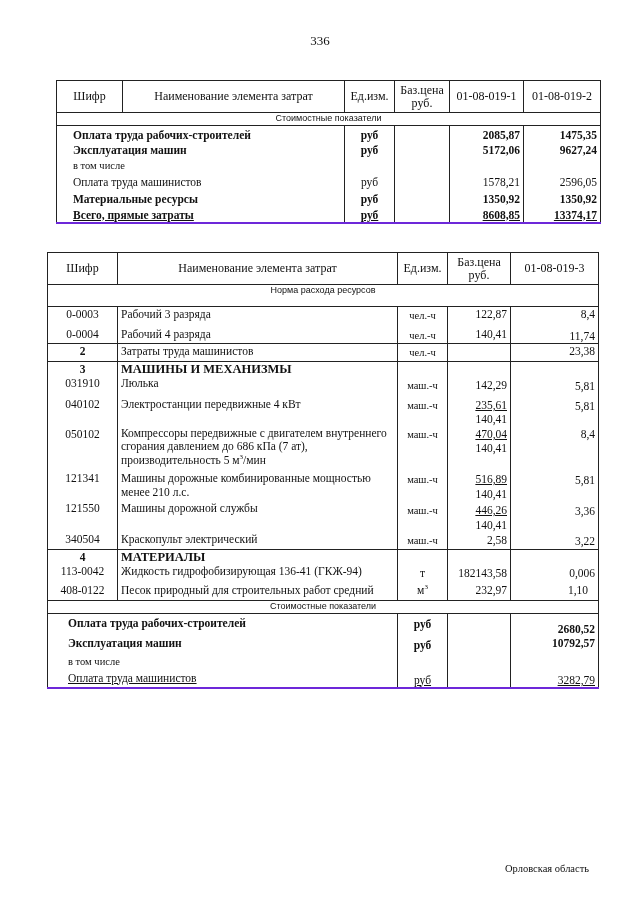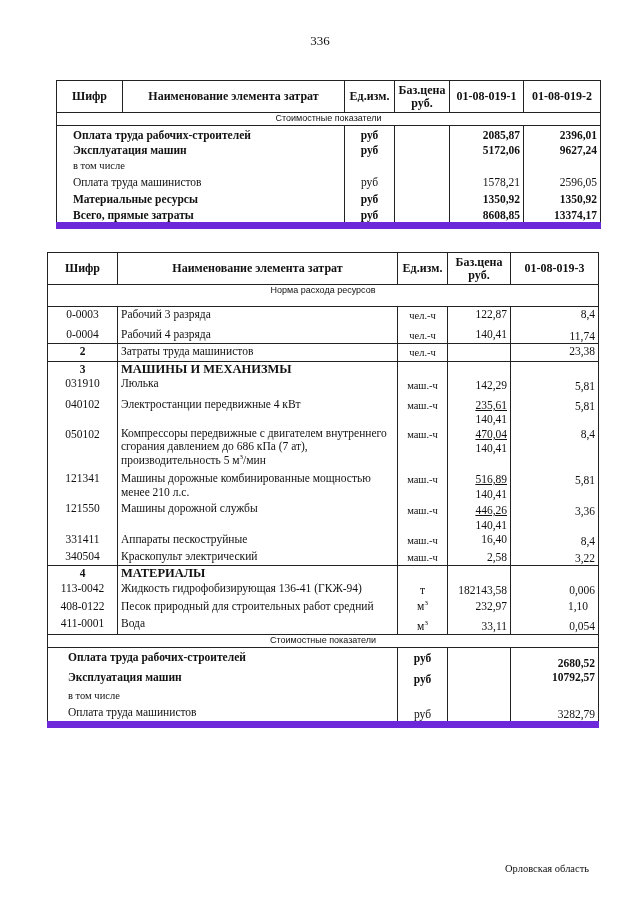--- a/index.html
+++ b/index.html
@@ -2,29 +2,29 @@
 <html><head>
 <meta charset="utf-8">
 <style>
   html, body { margin:0; padding:0; background:#ffffff; }
   body { width:640px; height:905px; position:relative; overflow:hidden;
          font-family:"Liberation Serif", serif; color:#111; }
   .page-num { position:absolute; top:33px; left:0; width:640px; text-align:center; font-size:13px; }
   .footer { position:absolute; top:863px; left:505px; font-size:10.5px; }
   table { position:absolute; border-collapse:collapse; table-layout:fixed; font-size:11.5px; }
   td, th { padding:0 3px; vertical-align:top; line-height:14.5px; font-weight:normal; overflow:visible; white-space:nowrap; }
-  th { border:1px solid #222; text-align:center; vertical-align:middle; font-size:12px; line-height:13px;font-weight:bold; }
+  th { border:1px solid #222; text-align:center; vertical-align:middle; font-size:12px; line-height:13px; }
   .sub td { border:1px solid #222; text-align:center; font-family:"Liberation Sans", sans-serif; font-size:9px; line-height:11px; padding:0 4px; }
   .b { font-weight:bold; }
   .r { text-align:right; }
   .c { text-align:center;margin-left:32px; }
   .vl { border-left:1px solid #222; }
   .vr { border-right:1px solid #222; }
   .bt { border-top:1px solid #222; }
-  .bb { border-bottom:7px solid #6d28d9; }
+  .bb { border-bottom:2px solid #6d28d9;text-decoration:underline; }
   .wrap { white-space:normal; }
   .u { text-decoration:underline; }
   sup { font-size:7px; line-height:0; }
   #t1 { left:56px; top:80px; width:544px; }
   #t2 { left:47px; top:252px; width:551px; }
 </style>
 </head>
 <body>
 
 <div class="page-num">336</div>
@@ -48,21 +48,21 @@
     <th>01-08-019-2</th>
   </tr>
   <tr class="sub" style="height:13px">
     <td colspan="6">Стоимостные показатели</td>
   </tr>
   <tr>
     <td colspan="2" class="vl b" style="padding-left:16px;padding-top:2px">Оплата труда рабочих-строителей</td>
     <td class="vl c b" style="padding-top:2px">руб</td>
     <td class="vl"></td>
     <td class="vl r b" style="padding-top:2px">2085,87</td>
-    <td class="vl vr r b" style="padding-top:2px">2396,01</td>
+    <td class="vl vr r b" style="padding-top:2px">1475,35</td>
   </tr>
   <tr>
     <td colspan="2" class="vl b" style="padding-left:16px">Эксплуатация машин</td>
     <td class="vl c b">руб</td>
     <td class="vl"></td>
     <td class="vl r b">5172,06</td>
     <td class="vl vr r b">9627,24</td>
   </tr>
   <tr>
     <td colspan="2" class="vl" style="padding-left:16px;font-size:10.5px;line-height:18px">в том числе</td>
@@ -185,27 +185,20 @@
     <td class="vl c">121550</td>
     <td class="vl">Машины дорожной службы</td>
     <td class="vl c" style="font-size:10.5px;padding-top:3px">маш.-ч</td>
     <td class="vl r" style="padding-top:2px">
           <div class="u">446,26</div>
           <div>140,41</div>
         </td>
     <td class="vl vr r" style="padding-top:3px">3,36</td>
   </tr>
   <tr>
-    <td class="vl c">331411</td>
-    <td class="vl">Аппараты пескоструйные</td>
-    <td class="vl c" style="font-size:10.5px;padding-top:2px">маш.-ч</td>
-    <td class="vl r">16,40</td>
-    <td class="vl vr r" style="padding-top:2px">8,4</td>
-  </tr>
-  <tr>
     <td class="vl c">340504</td>
     <td class="vl">Краскопульт электрический</td>
     <td class="vl c" style="font-size:10.5px;padding-top:2px">маш.-ч</td>
     <td class="vl r" style="padding-top:1px">2,58</td>
     <td class="vl vr r" style="padding-top:2px">3,22</td>
   </tr>
 
   <tr class="bt">
     <td class="vl c b">4</td>
     <td class="vl b" style="font-size:12.5px">МАТЕРИАЛЫ</td>
@@ -220,27 +213,20 @@
     <td class="vl r" style="padding-top:2px">182143,58</td>
     <td class="vl vr r" style="padding-top:2px">0,006</td>
   </tr>
   <tr>
     <td class="vl c" style="padding-top:2px">408-0122</td>
     <td class="vl wrap" style="padding-top:2px;line-height:14px;padding-bottom:3px">Песок природный для строительных работ средний</td>
     <td class="vl c" style="padding-top:2px"><span>м</span><sup>3</sup></td>
     <td class="vl r" style="padding-top:2px">232,97</td>
     <td class="vl vr r" style="padding-top:2px;padding-right:10px">1,10</td>
   </tr>
-  <tr>
-    <td class="vl c">411-0001</td>
-    <td class="vl">Вода</td>
-    <td class="vl c" style="padding-top:3px"><span>м</span><sup>3</sup></td>
-    <td class="vl r" style="padding-top:3px">33,11</td>
-    <td class="vl vr r" style="padding-top:3px">0,054</td>
-  </tr>
   <tr class="sub" style="height:13px">
     <td colspan="5">Стоимостные показатели</td>
   </tr>
   <tr>
     <td colspan="2" class="vl b" style="padding-left:20px;padding-top:2px">Оплата труда рабочих-строителей</td>
     <td class="vl c b" style="padding-top:3px">руб</td>
     <td class="vl"></td>
     <td class="vl vr r b" style="padding-top:8px">2680,52</td>
   </tr>
   <tr>

